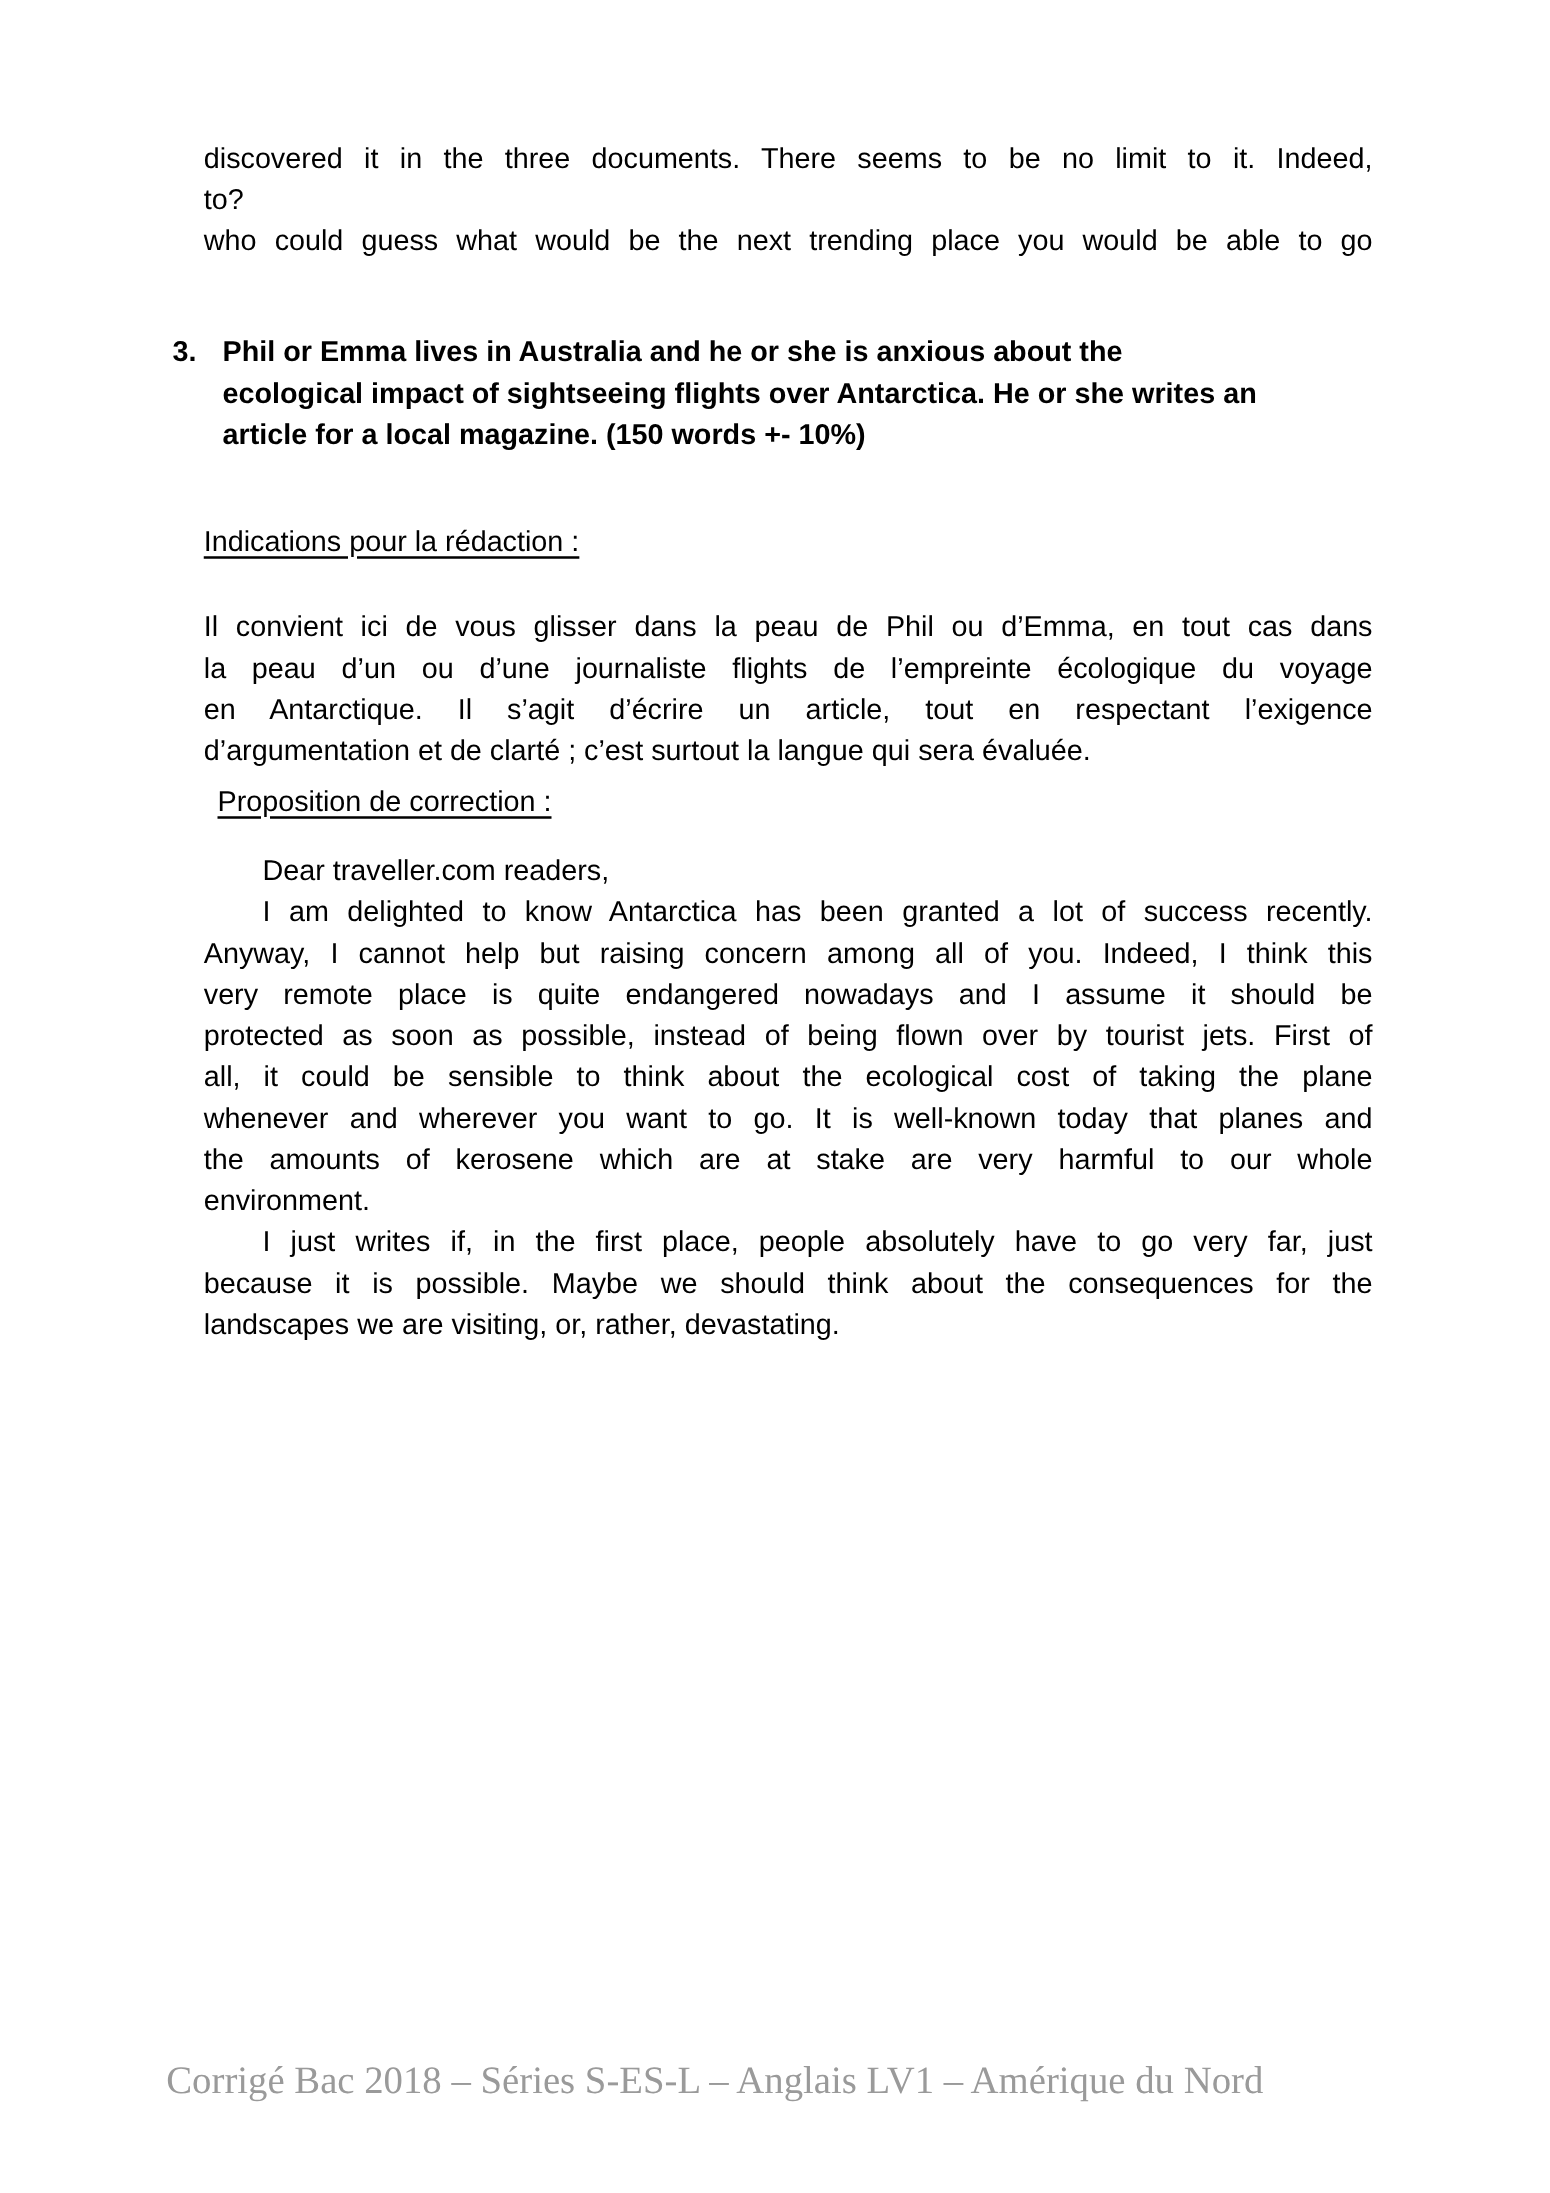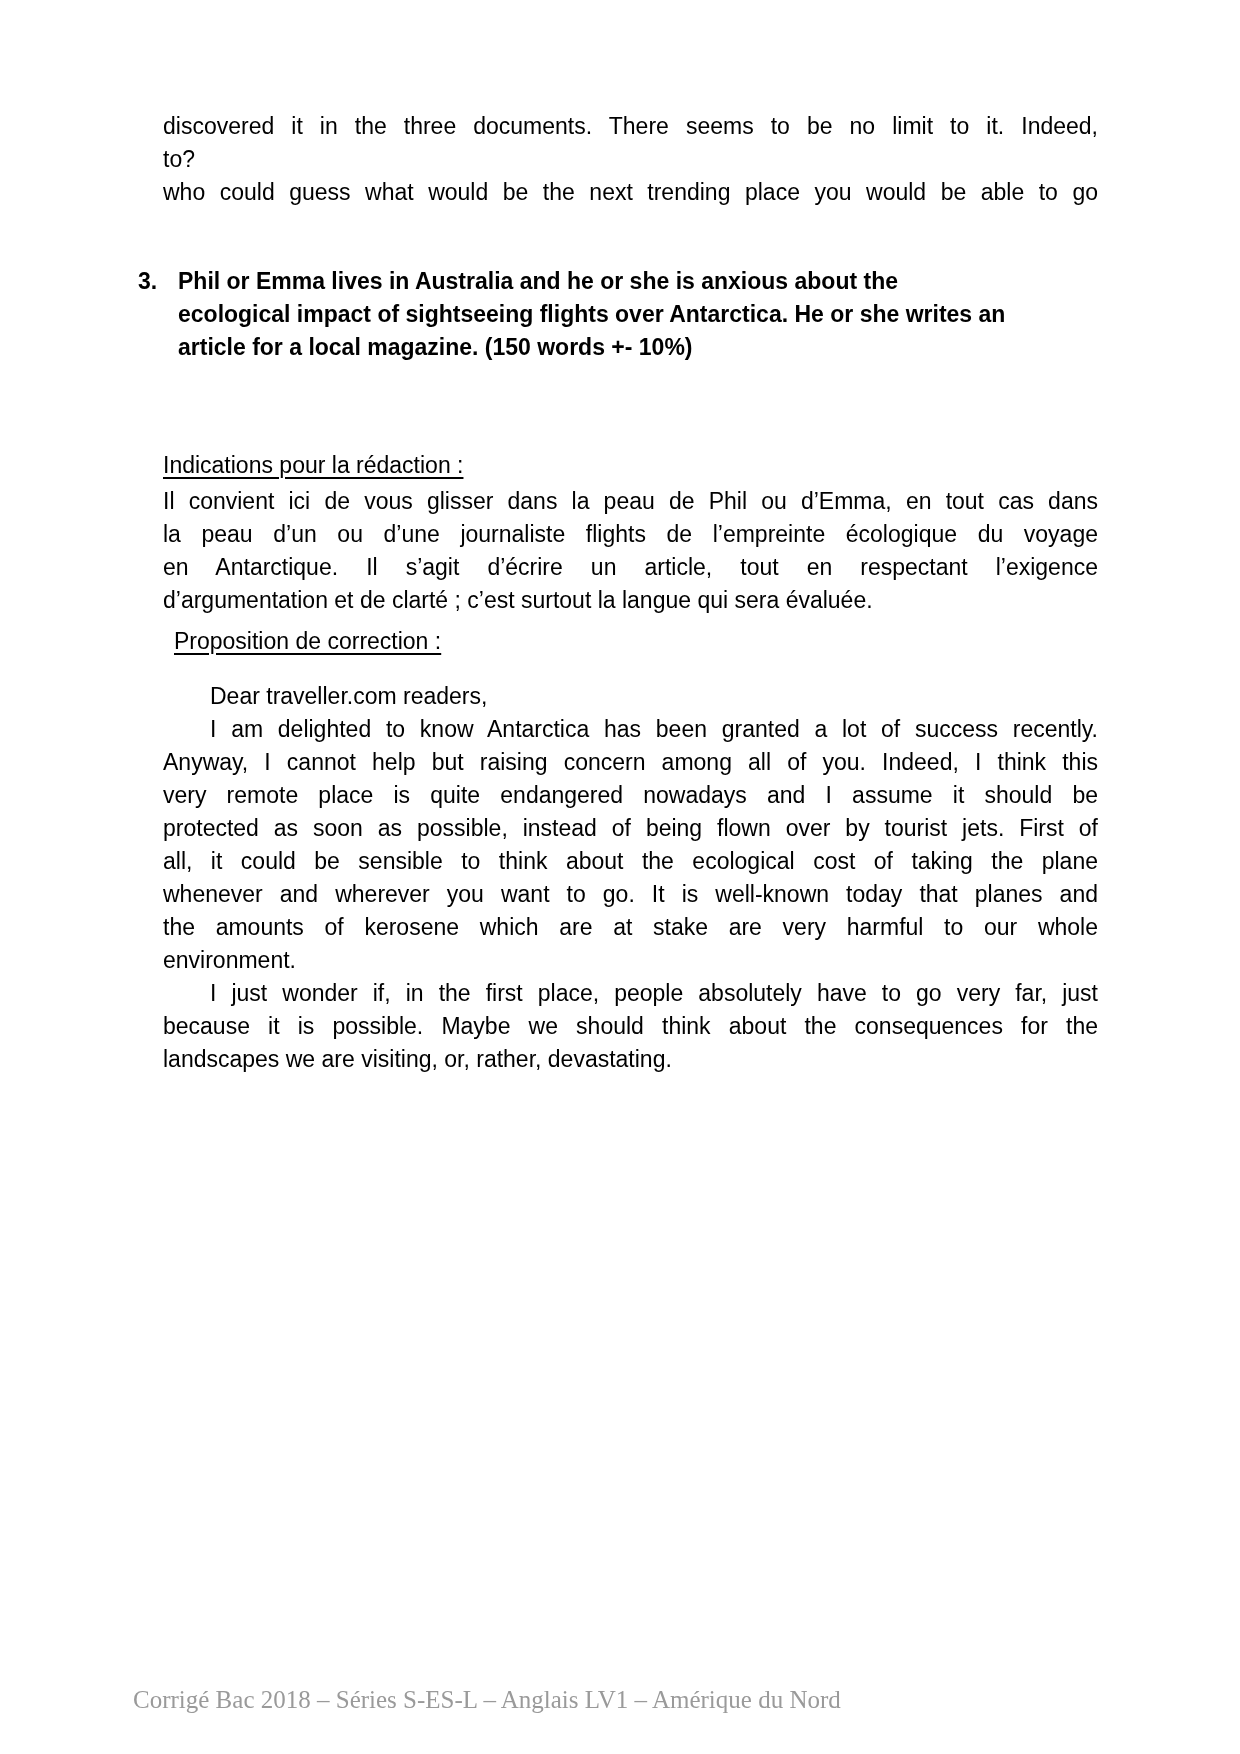--- a/index.html
+++ b/index.html
@@ -51,35 +51,34 @@
   .question-text {
     margin-left: 40px;
     width: 935px;
   }
   .heading-underlined {
     position: absolute;
     left: 163px;
     text-decoration: underline;
     text-underline-offset: 4px;
   }
-  .indications-heading { top: 417px; margin-top: 32px; }
+  .indications-heading { top: 417px; }
   .indications-par { top: 485px; }
   .proposition-heading { top: 625px; margin-left: 11px; }
   .letter { top: 680px; }
   .salutation { text-indent: 47px; }
   .letter-par .jline:first-child { text-indent: 47px; }
   .footer {
     position: absolute;
     left: 133px;
     top: 1649px;
     font-family: "Liberation Serif", serif;
-    font-size: 25px;
+    font-size: 31px;
     line-height: 30px;
     color: #9a9a9a;
-    margin-top: 36px;
   }
 </style>
 </head>
 <body>
 
 <div class="page">
 
   <div class="block intro">
       <div class="jline">discovered it in the three documents. There seems to be no limit to it. Indeed,</div>
       <div class="jline last-line">to?</div>
@@ -112,21 +111,21 @@
         <div class="jline">I am delighted to know Antarctica has been granted a lot of success recently.</div>
         <div class="jline">Anyway, I cannot help but raising concern among all of you. Indeed, I think this</div>
         <div class="jline">very remote place is quite endangered nowadays and I assume it should be</div>
         <div class="jline">protected as soon as possible, instead of being flown over by tourist jets. First of</div>
         <div class="jline">all, it could be sensible to think about the ecological cost of taking the plane</div>
         <div class="jline">whenever and wherever you want to go. It is well-known today that planes and</div>
         <div class="jline">the amounts of kerosene which are at stake are very harmful to our whole</div>
         <div class="jline last-line">environment.</div>
       </div>
     <div class="letter-par">
-        <div class="jline">I just wonder if, in the first place, people absolutely have to go very far, just</div>
+        <div class="jline">I just writes if, in the first place, people absolutely have to go very far, just</div>
         <div class="jline">because it is possible. Maybe we should think about the consequences for the</div>
         <div class="jline last-line">landscapes we are visiting, or, rather, devastating.</div>
       </div>
   </div>
 
   <div class="footer">Corrigé Bac 2018 – Séries S-ES-L – Anglais LV1 – Amérique du Nord</div>
 
 </div>
 
 </body></html>

